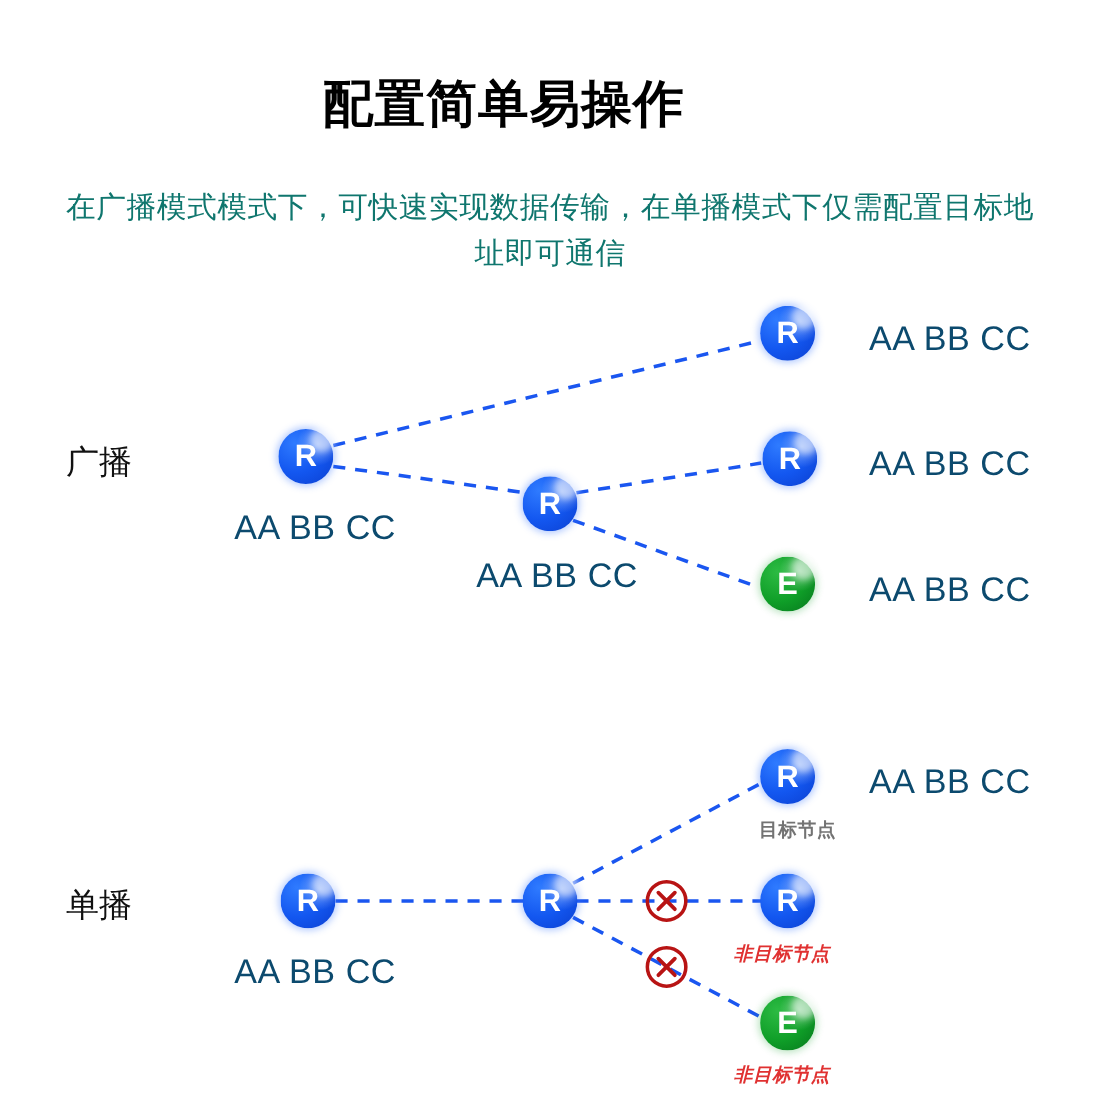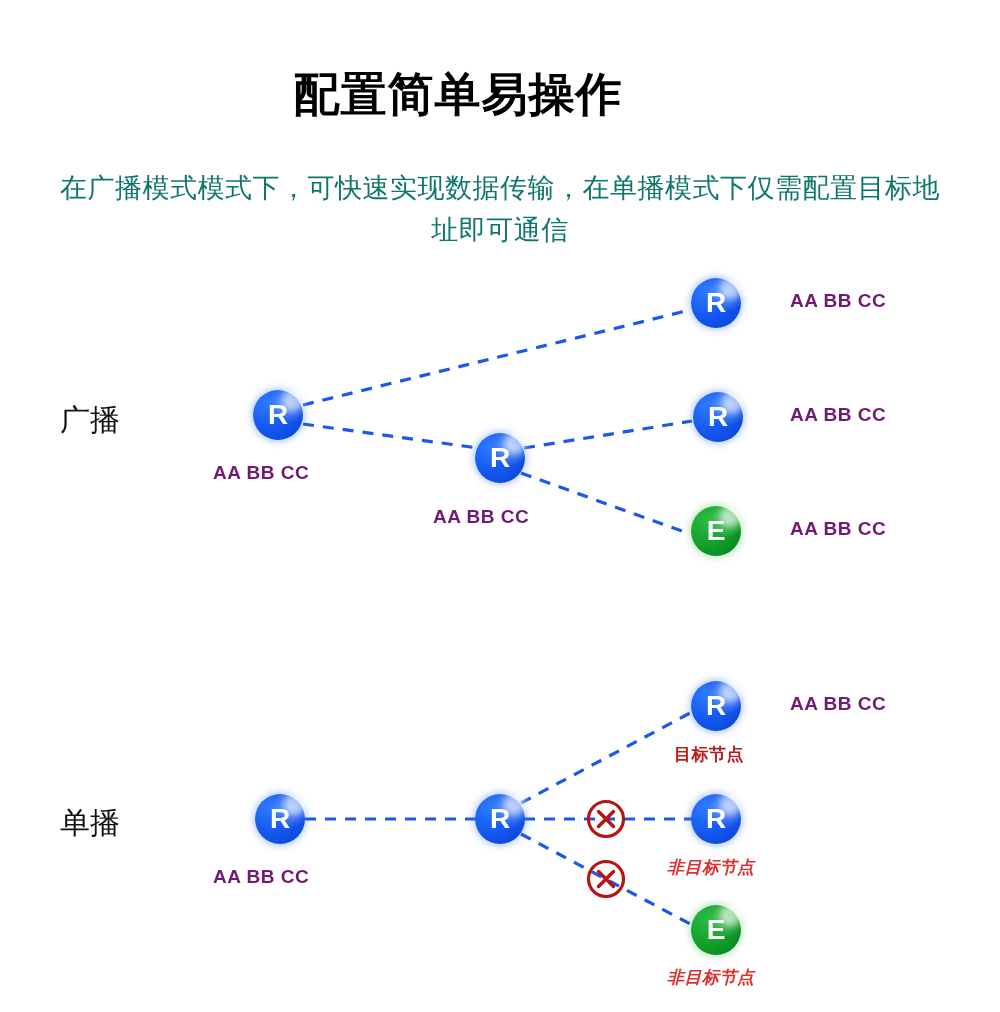--- a/index.html
+++ b/index.html
@@ -109,34 +109,34 @@
     height: 22px;
     border-radius: 50%;
     background: rgba(255,255,255,0.55);
     filter: blur(3px);
     z-index: 2;
   }
 
   
   .addr-label {
     position: absolute;
-    font-size: 19px;
-    font-weight: 700;
-    color: #701a75;
+    font-size: 31px;
+    font-weight: 400;
+    color: #0c4a6e;
     white-space: nowrap;
     letter-spacing: 0.5px;
   }
   .cap-label {
     position: absolute;
     font-size: 17px;
     font-weight: 700;
     white-space: nowrap;
     letter-spacing: 0.5px;
   }
-  .cap-label.target   { color: #b91c1c; }
+  .cap-label.target   { color: #737373; margin-left: 16px; }
   .cap-label.nontarget{ color: #e03131; font-style: italic; }
 
   
   .block-mark {
     position: absolute;
     width: 42px;
     height: 42px;
   }
 </style>
 </head>

